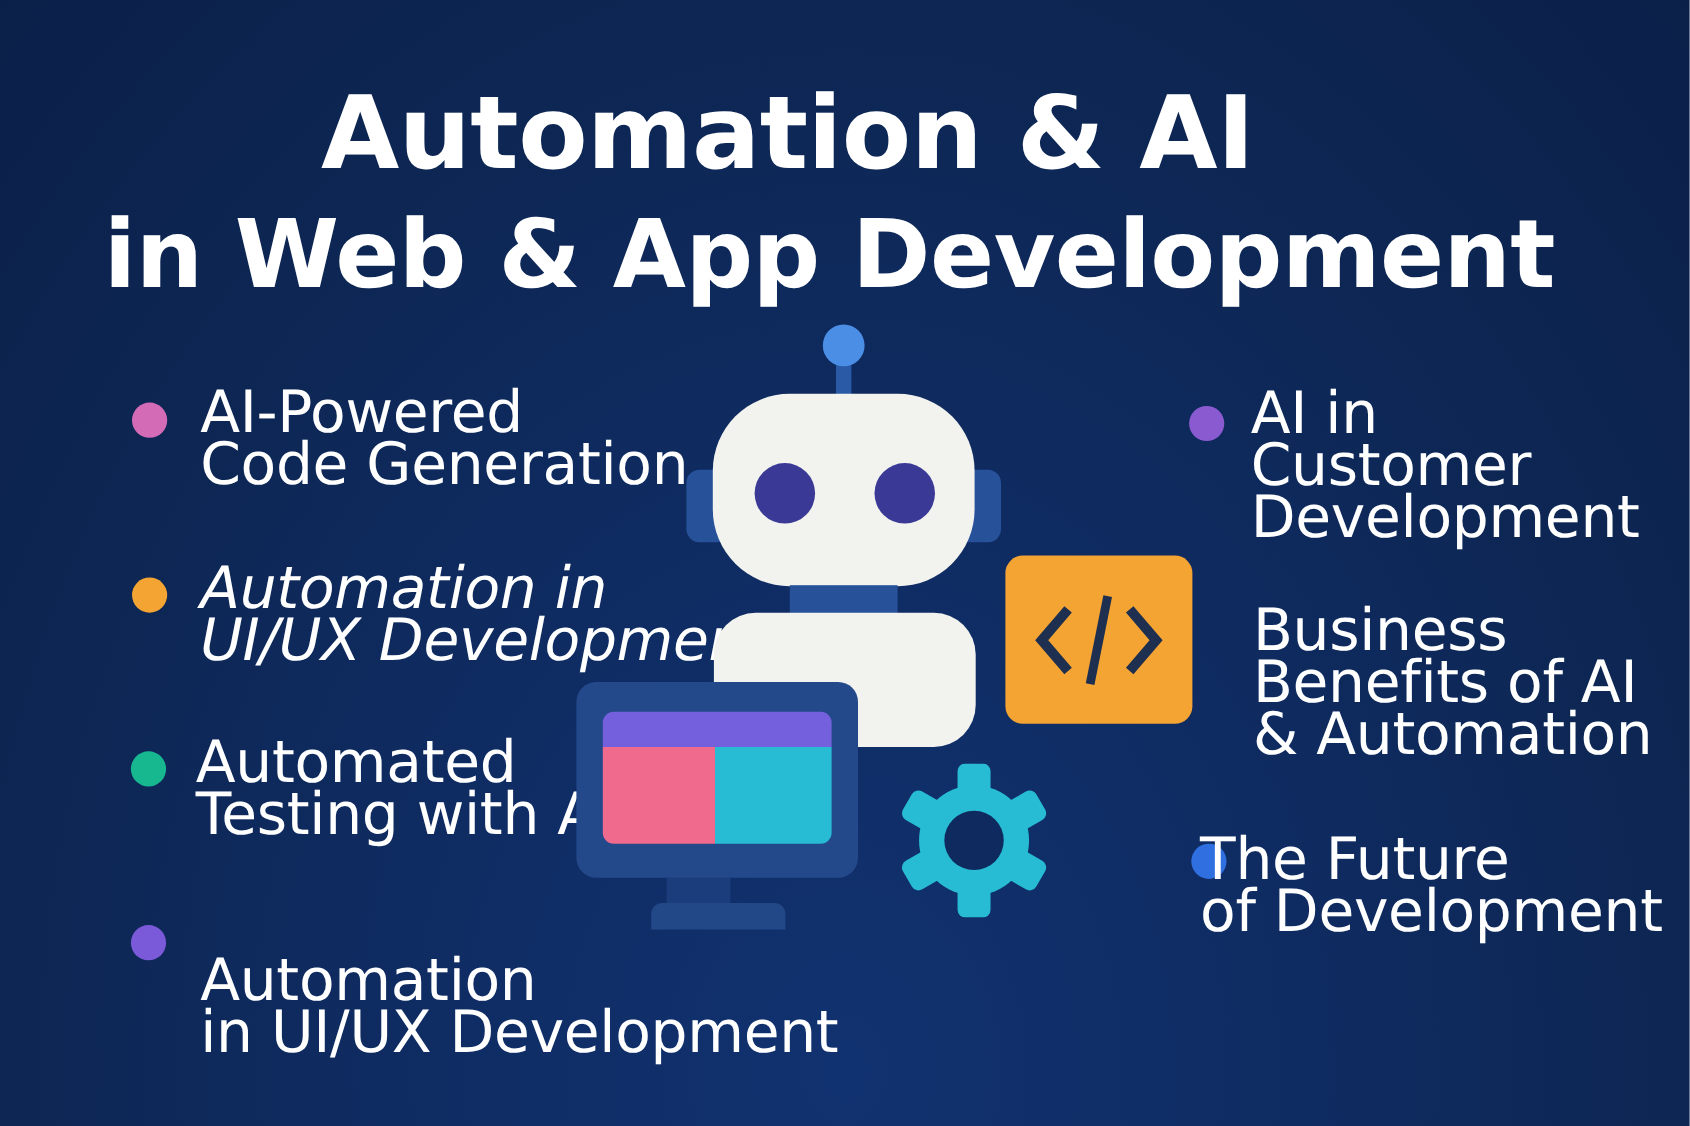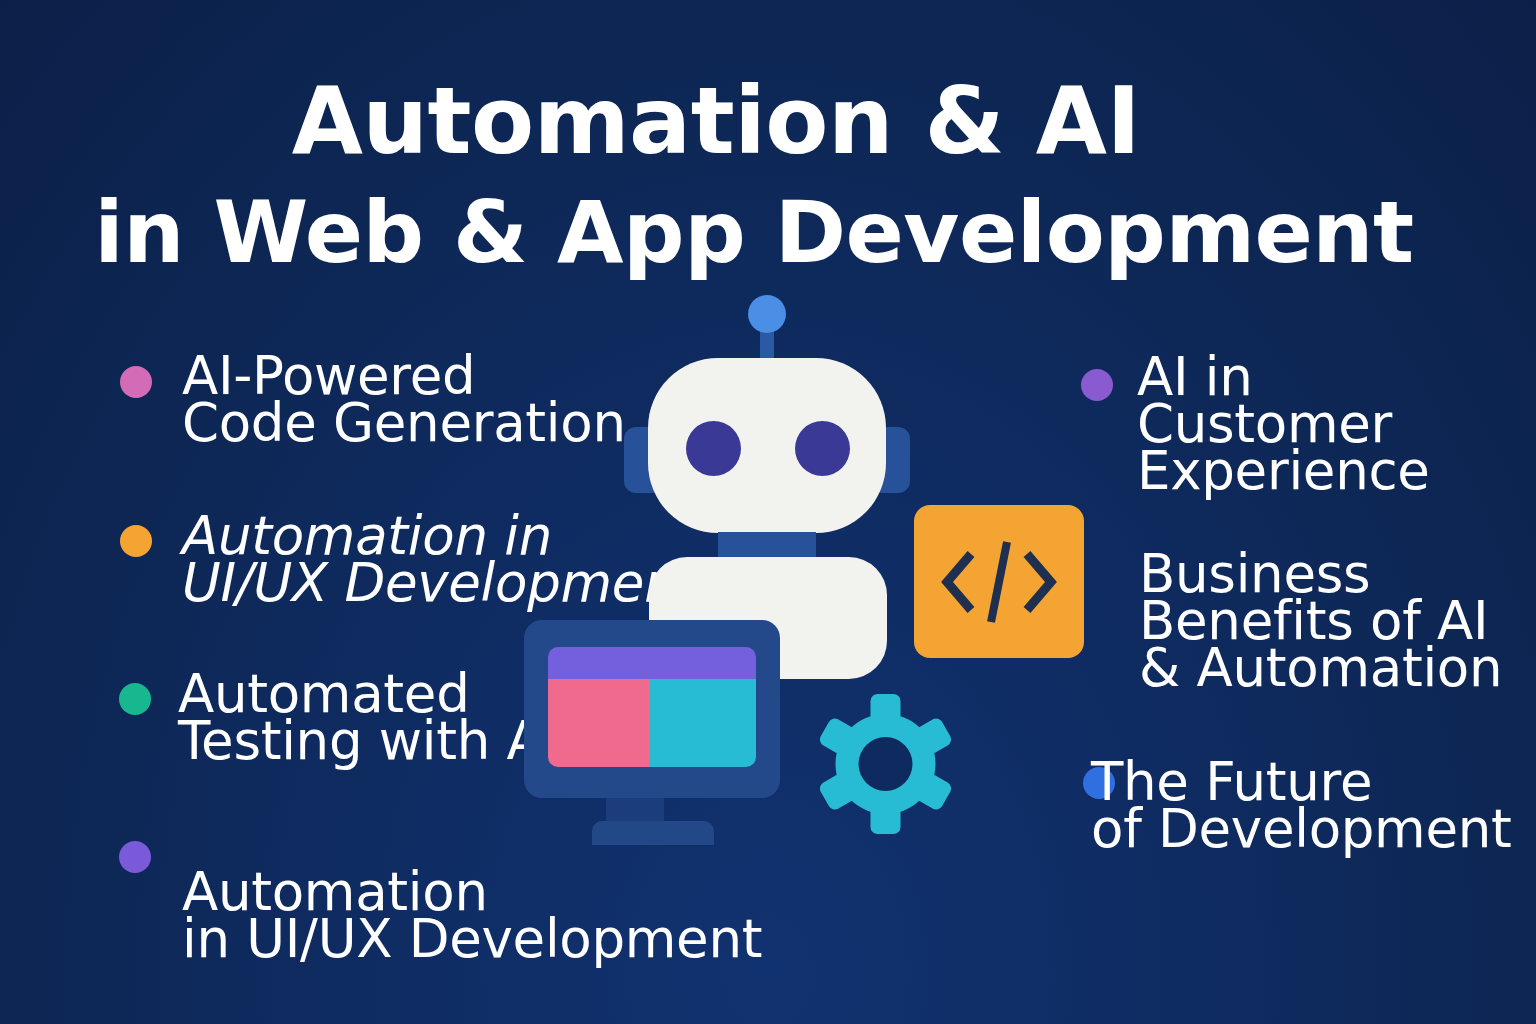--- a/index.html
+++ b/index.html
@@ -74,21 +74,21 @@
 <div class="item" style="left:0;top:0;">
   <span class="dot" style="left:119px;top:841px;background:#7a5ad8;"></span>
   <span class="txt" style="left:182px;top:868px;">Automation
 in UI/UX Development</span>
 </div>
 
 <div class="item" style="left:0;top:0;">
   <span class="dot" style="left:1081px;top:369px;background:#8a5ad0;"></span>
   <span class="txt" style="left:1137px;top:353px;">AI in
 Customer
-Experience</span>
+Development</span>
 </div>
 <div class="item" style="left:0;top:0;">
   <span class="txt" style="left:1139px;top:550px;">Business
 Benefits of AI
 &amp; Automation</span>
 </div>
 <div class="item" style="left:0;top:0;">
   <span class="dot" style="left:1083px;top:767px;background:#2f6fe0;"></span>
   <span class="txt" style="left:1091px;top:758px;">The Future
 of Development</span>

